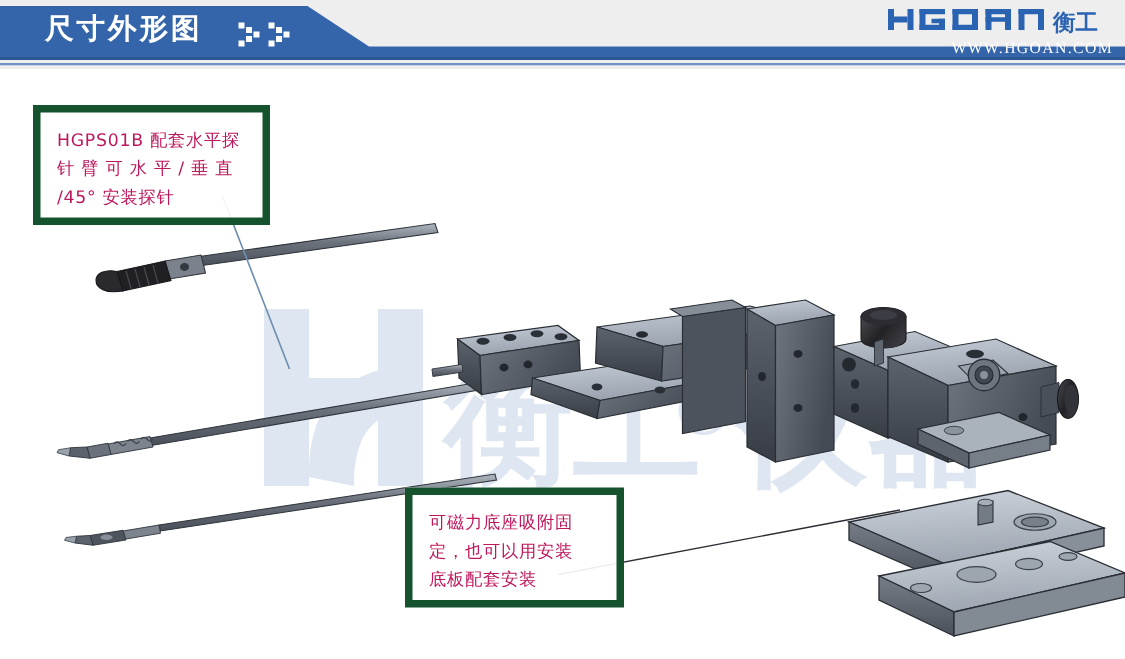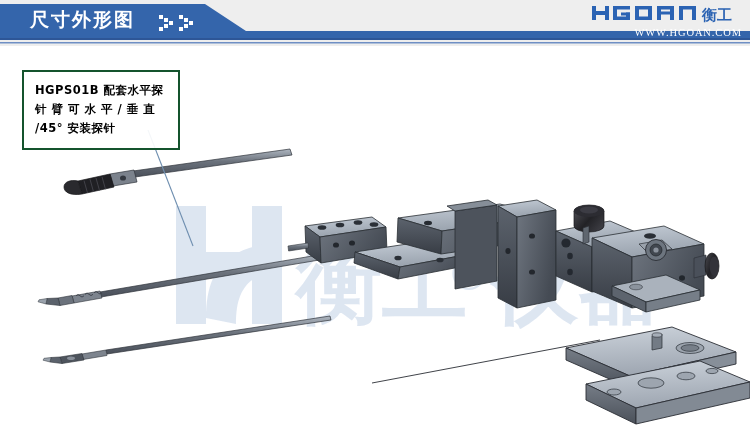--- a/index.html
+++ b/index.html
@@ -41,26 +41,25 @@
     position:absolute;left:100px;top:200px;width:650px;height:140px;
     pointer-events:none;
   }
 
   
   .drawing{position:absolute;left:0;top:46px;width:750px;height:393px;}
 
   
   .callout{
     position:absolute;
-    border:2px solid #14532d;
+    border:5px solid #14532d;
     background:rgba(255,255,255,0.92);
     box-sizing:border-box;
-    color:#000000;
+    color:#be185d;
     font-family:"DejaVu Sans","Liberation Sans",sans-serif;
-    font-weight:bold;
   }
   .callout-text{
     font-size:11.5px;line-height:19px;
     letter-spacing:0.5px;
     padding:9px 10px 0 11px;
     display:block;
     white-space:pre-line;
   }
   #callout-1{left:22px;top:70px;width:158px;height:80px;}
   #callout-2{left:270px;top:325px;width:146px;height:80px;}
@@ -345,14 +344,19 @@
     <line x1="148" y1="84" x2="193" y2="200" stroke="#6f8fb0" stroke-width="1.1"></line>
     <line x1="372" y1="337" x2="600" y2="294" stroke="#2a2e34" stroke-width="0.9"></line>
   </svg>
 
   <div class="callout" id="callout-1">
     <span class="callout-text">HGPS01B 配套水平探
 针 臂 可 水 平 / 垂 直
 /45° 安装探针</span>
   </div>
 
+  <div class="callout" id="callout-2">
+    <span class="callout-text">可磁力底座吸附固
+定，也可以用安装
+底板配套安装</span>
+  </div>
 
 </div>
 
 </body></html>

